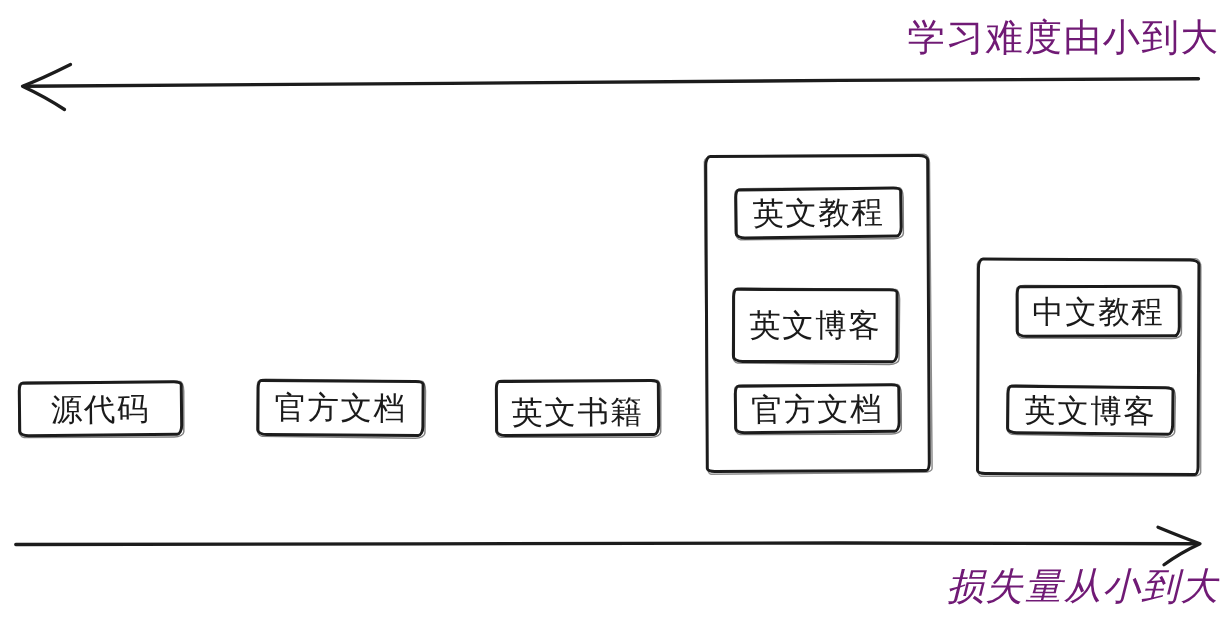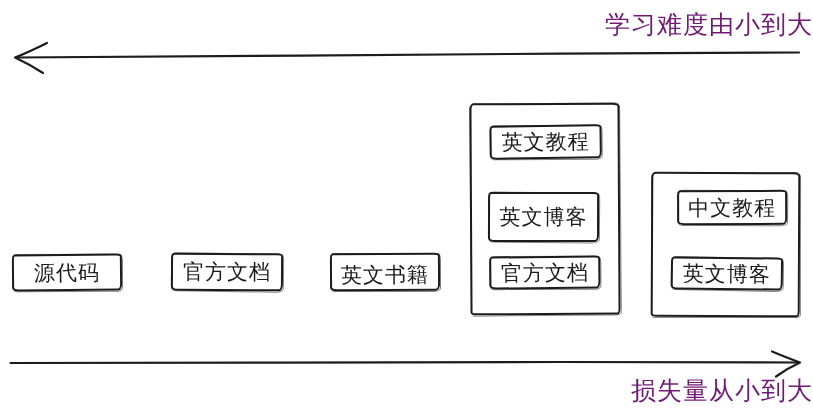--- a/index.html
+++ b/index.html
@@ -23,21 +23,21 @@
     position: absolute;
     left: 0;
     width: 813px;
     text-align: right;
     font-size: 25px;
     letter-spacing: 1px;
     color: #701a75;
     white-space: nowrap;
   }
   #top-label { top: 8px; }
-  #bottom-label { top: 374px; }
+  #bottom-label { top: 374px; font-style: italic; }
   .box {
     position: absolute;
     box-sizing: border-box;
     border: 2px solid #1c1c1c;
     border-radius: 3px 6px 4px 7px / 6px 3px 7px 4px;
     display: flex;
     align-items: center;
     justify-content: center;
     background: #ffffff;
     font-size: 21px;

